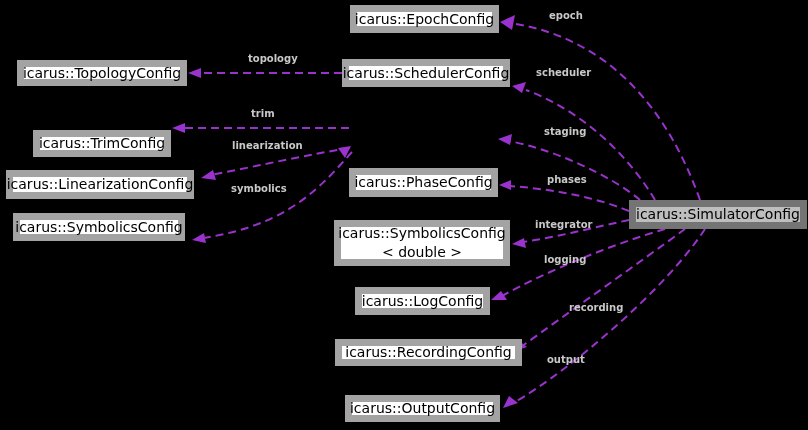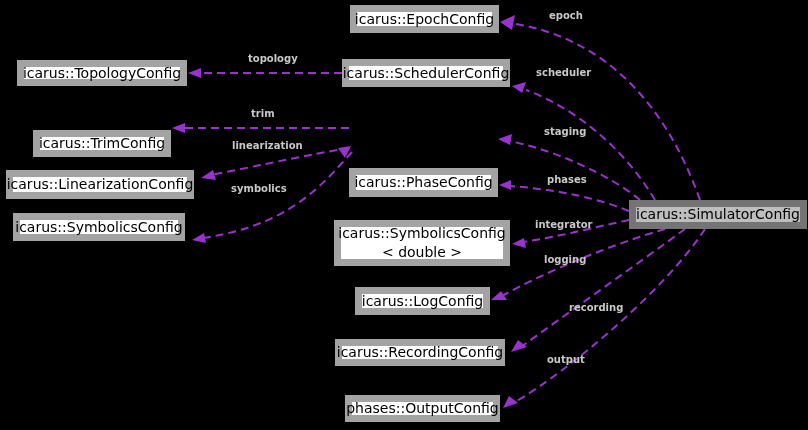--- a/index.html
+++ b/index.html
@@ -128,26 +128,26 @@
 
   <div class="node" style="left:334px; top:220px; width:176px; height:46px;">
     <span>icarus::SymbolicsConfig</span>
     <span>&lt; double &gt;</span>
   </div>
 
   <div class="node" style="left:355px; top:287px; width:135px; height:28px;">
     <span>icarus::LogConfig</span>
   </div>
 
-  <div class="node" style="left:335px; top:339px; width:170px; height:27px;">
+  <div class="node" style="left:335px; top:339px; width:187px; height:27px;">
     <span>icarus::RecordingConfig</span>
   </div>
 
   <div class="node" style="left:345px; top:395px; width:155px; height:27px;">
-    <span>phases::OutputConfig</span>
+    <span>icarus::OutputConfig</span>
   </div>
 
   <div class="node highlight" style="left:629px; top:200px; width:178px; height:29px;">
     <span>icarus::SimulatorConfig</span>
   </div>
 
   <div class="edge-label" style="left:549px; top:10px;">epoch</div>
   <div class="edge-label" style="left:536px; top:67px;">scheduler</div>
   <div class="edge-label" style="left:544px; top:126px;">staging</div>
   <div class="edge-label" style="left:547px; top:174px;">phases</div>

